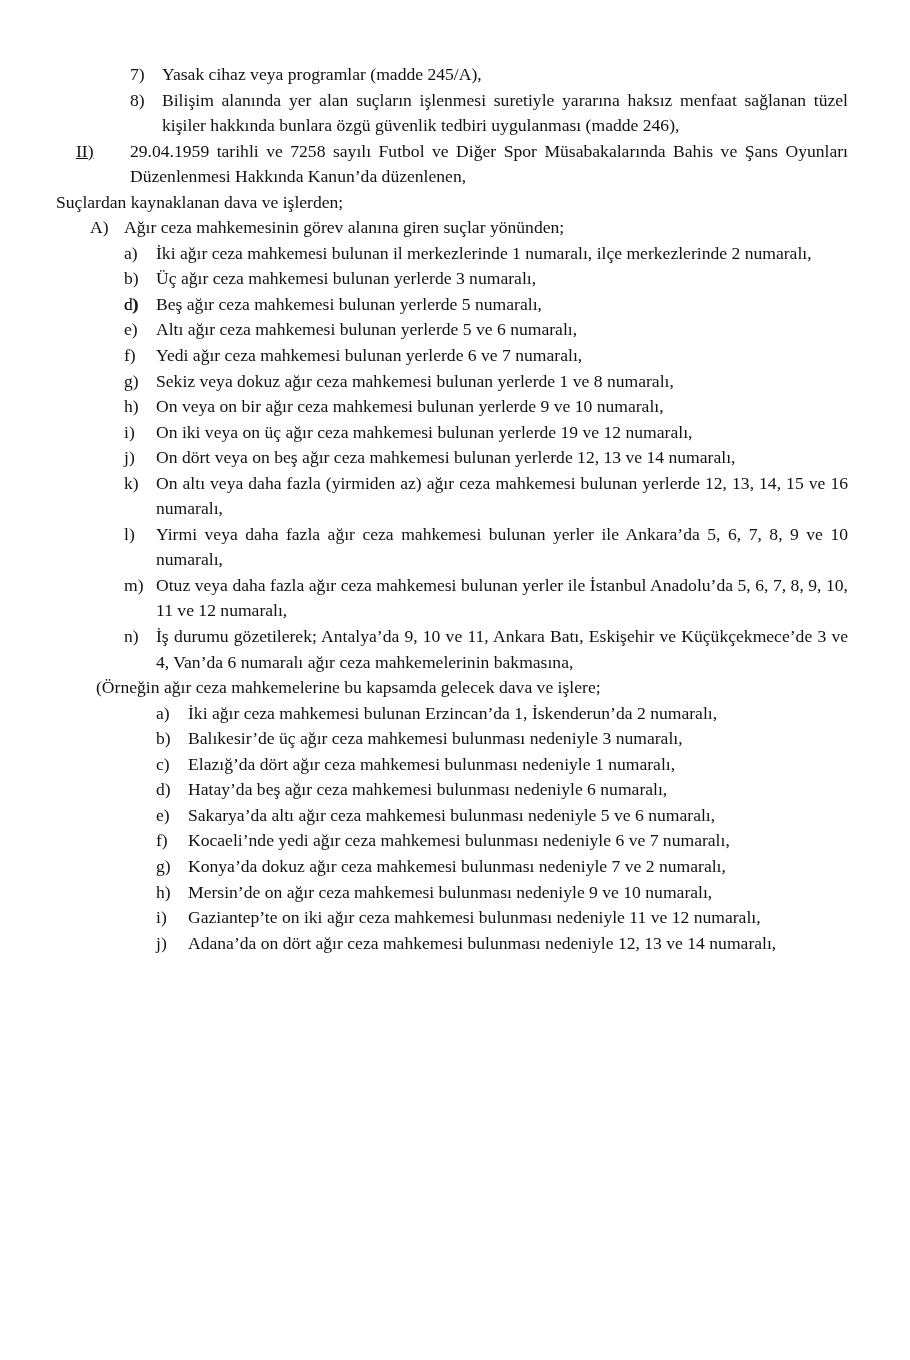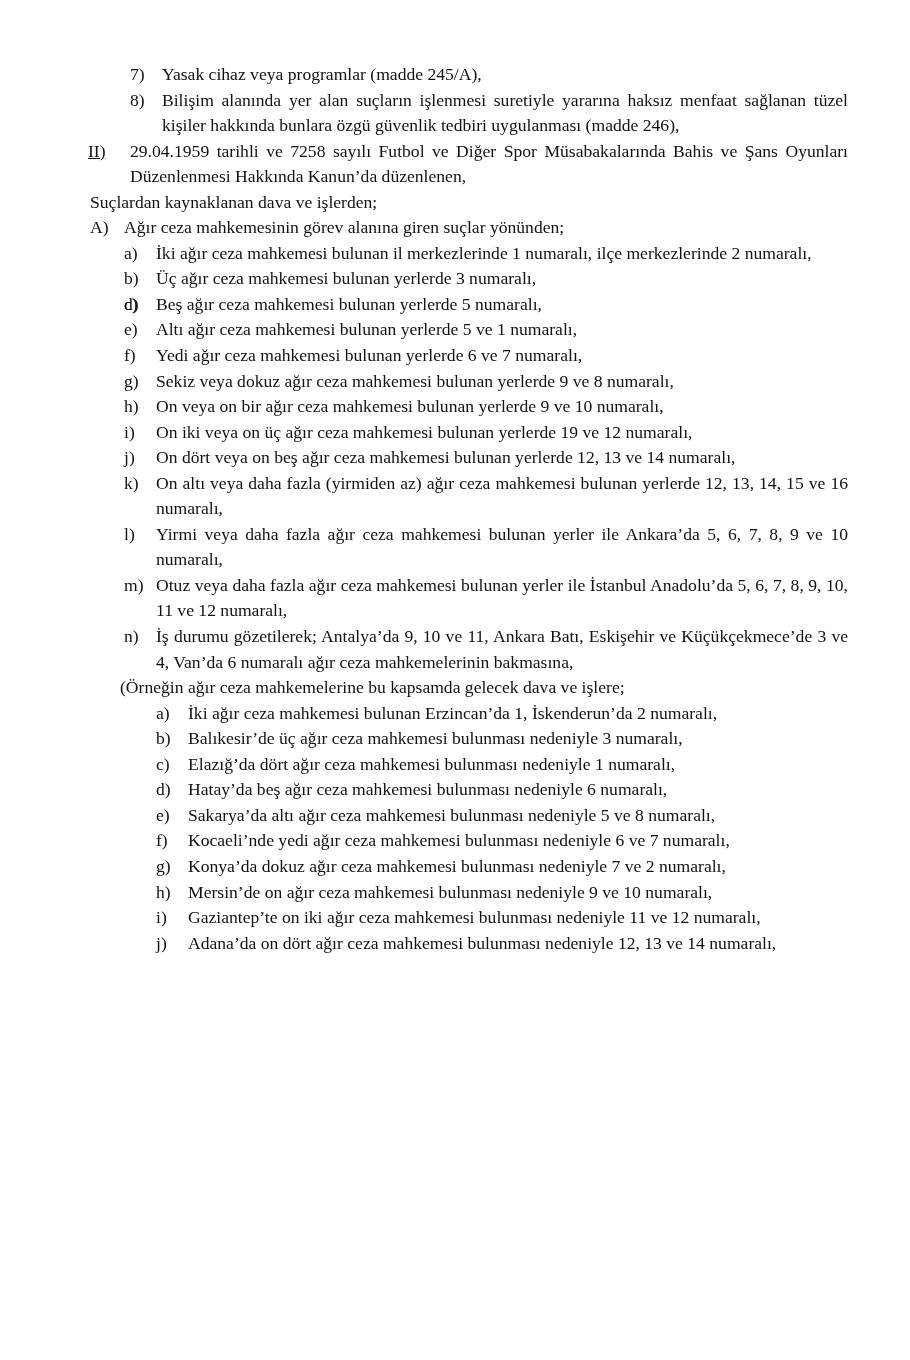--- a/index.html
+++ b/index.html
@@ -4,35 +4,35 @@
 <style>
   html, body { margin:0; padding:0; background:#ffffff; }
   body { width:910px; height:1360px; position:relative; overflow:hidden; }
   .page {
     position:absolute; left:0; top:62px; width:910px;
     font-family:"Liberation Serif", serif; font-size:17.6px; line-height:25.55px;
     color:#111111;
   }
   .item { position:relative; text-align:justify; }
   .item .mk { position:absolute; white-space:nowrap; }
-  .para { padding-left:90px; width:760px; }
+  .para { padding-left:56px; width:760px; }
   
   .lv-num { padding-left:162px; width:686px; }
   .lv-num .mk { left:130px; }
   
   .lv-roman { padding-left:130px; width:718px; }
-  .lv-roman .mk { left:88px;text-decoration:underline; }
+  .lv-roman .mk { left:76px;text-decoration:underline; }
   
   .lv-cap { padding-left:124px; width:724px; }
   .lv-cap .mk { left:90px; }
   
   .lv-sub { padding-left:156px; width:692px; }
   .lv-sub .mk { left:124px; }
   
-  .lv-note { padding-left:120px; width:692px; }
+  .lv-note { padding-left:96px; width:692px; }
   
   .lv-ex { padding-left:188px; width:660px; }
   .lv-ex .mk { left:156px; }
 </style>
 </head>
 <body>
 
 <div class="page">
 
   <div class="item lv-num">
@@ -54,40 +54,40 @@
   <div class="item lv-cap">
     <span class="mk">A)</span>
     <span>Ağır ceza mahkemesinin görev alanına giren suçlar yönünden;</span>
   </div>
 
   <div id="section-a-list">
       <div class="item lv-sub"><span class="mk">a)</span><span>İki ağır ceza mahkemesi bulunan il merkezlerinde 1 numaralı, ilçe merkezlerinde 2 numaralı,</span></div>
       <div class="item lv-sub"><span class="mk">b)</span><span>Üç ağır ceza mahkemesi bulunan yerlerde 3 numaralı,</span></div>
       <div class="item lv-sub"><span class="mk">c)</span></div>
       <div class="item lv-sub"><span class="mk">d)</span><span>Beş ağır ceza mahkemesi bulunan yerlerde 5 numaralı,</span></div>
-      <div class="item lv-sub"><span class="mk">e)</span><span>Altı ağır ceza mahkemesi bulunan yerlerde 5 ve 1 numaralı,</span></div>
+      <div class="item lv-sub"><span class="mk">e)</span><span>Altı ağır ceza mahkemesi bulunan yerlerde 5 ve 6 numaralı,</span></div>
       <div class="item lv-sub"><span class="mk">f)</span><span>Yedi ağır ceza mahkemesi bulunan yerlerde 6 ve 7 numaralı,</span></div>
-      <div class="item lv-sub"><span class="mk">g)</span><span>Sekiz veya dokuz ağır ceza mahkemesi bulunan yerlerde 9 ve 8 numaralı,</span></div>
+      <div class="item lv-sub"><span class="mk">g)</span><span>Sekiz veya dokuz ağır ceza mahkemesi bulunan yerlerde 1 ve 8 numaralı,</span></div>
       <div class="item lv-sub"><span class="mk">h)</span><span>On veya on bir ağır ceza mahkemesi bulunan yerlerde 9 ve 10 numaralı,</span></div>
       <div class="item lv-sub"><span class="mk">i)</span><span>On iki veya on üç ağır ceza mahkemesi bulunan yerlerde 19 ve 12 numaralı,</span></div>
       <div class="item lv-sub"><span class="mk">j)</span><span>On dört veya on beş ağır ceza mahkemesi bulunan yerlerde 12, 13 ve 14 numaralı,</span></div>
       <div class="item lv-sub"><span class="mk">k)</span><span>On altı veya daha fazla (yirmiden az) ağır ceza mahkemesi bulunan yerlerde 12, 13, 14, 15 ve 16 numaralı,</span></div>
       <div class="item lv-sub"><span class="mk">l)</span><span>Yirmi veya daha fazla ağır ceza mahkemesi bulunan yerler ile Ankara’da 5, 6, 7, 8, 9 ve 10 numaralı,</span></div>
       <div class="item lv-sub"><span class="mk">m)</span><span>Otuz veya daha fazla ağır ceza mahkemesi bulunan yerler ile İstanbul Anadolu’da 5, 6, 7, 8, 9, 10, 11 ve 12 numaralı,</span></div>
       <div class="item lv-sub"><span class="mk">n)</span><span>İş durumu gözetilerek; Antalya’da 9, 10 ve 11, Ankara Batı, Eskişehir ve Küçükçekmece’de 3 ve 4, Van’da 6 numaralı ağır ceza mahkemelerinin bakmasına,</span></div>
     </div>
 
   <div class="item lv-note">(Örneğin ağır ceza mahkemelerine bu kapsamda gelecek dava ve işlere;</div>
 
   <div id="example-list">
       <div class="item lv-ex"><span class="mk">a)</span><span>İki ağır ceza mahkemesi bulunan Erzincan’da 1, İskenderun’da 2 numaralı,</span></div>
       <div class="item lv-ex"><span class="mk">b)</span><span>Balıkesir’de üç ağır ceza mahkemesi bulunması nedeniyle 3 numaralı,</span></div>
       <div class="item lv-ex"><span class="mk">c)</span><span>Elazığ’da dört ağır ceza mahkemesi bulunması nedeniyle 1 numaralı,</span></div>
       <div class="item lv-ex"><span class="mk">d)</span><span>Hatay’da beş ağır ceza mahkemesi bulunması nedeniyle 6 numaralı,</span></div>
-      <div class="item lv-ex"><span class="mk">e)</span><span>Sakarya’da altı ağır ceza mahkemesi bulunması nedeniyle 5 ve 8 numaralı,</span></div>
+      <div class="item lv-ex"><span class="mk">e)</span><span>Sakarya’da altı ağır ceza mahkemesi bulunması nedeniyle 5 ve 6 numaralı,</span></div>
       <div class="item lv-ex"><span class="mk">f)</span><span>Kocaeli’nde yedi ağır ceza mahkemesi bulunması nedeniyle 6 ve 7 numaralı,</span></div>
       <div class="item lv-ex"><span class="mk">g)</span><span>Konya’da dokuz ağır ceza mahkemesi bulunması nedeniyle 7 ve 2 numaralı,</span></div>
       <div class="item lv-ex"><span class="mk">h)</span><span>Mersin’de on ağır ceza mahkemesi bulunması nedeniyle 9 ve 10 numaralı,</span></div>
       <div class="item lv-ex"><span class="mk">i)</span><span>Gaziantep’te on iki ağır ceza mahkemesi bulunması nedeniyle 11 ve 12 numaralı,</span></div>
       <div class="item lv-ex"><span class="mk">j)</span><span>Adana’da on dört ağır ceza mahkemesi bulunması nedeniyle 12, 13 ve 14 numaralı,</span></div>
     </div>
 
 </div>
 
 </body></html>

